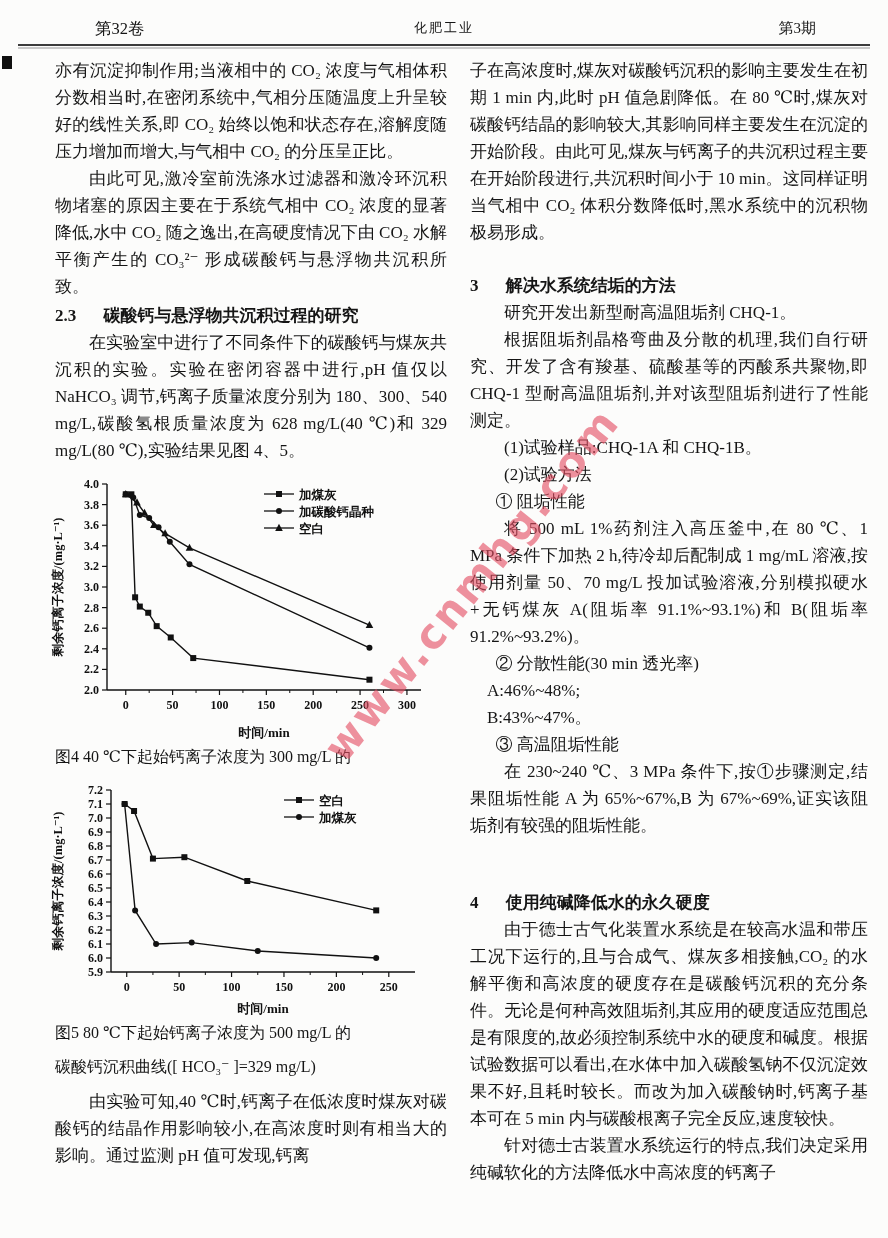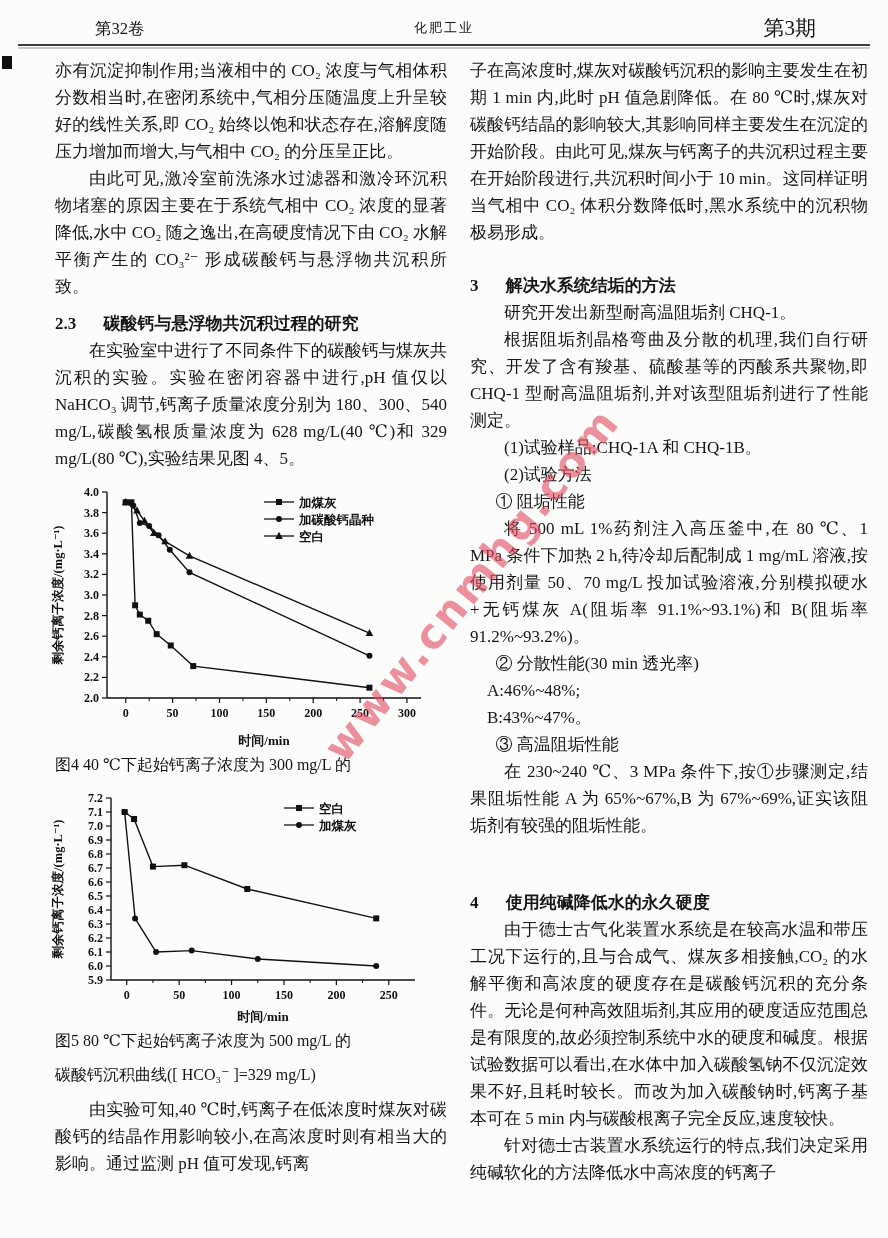--- a/index.html
+++ b/index.html
@@ -5,33 +5,33 @@
   html,body{margin:0;padding:0;}
   body{
     width:888px;height:1238px;position:relative;overflow:hidden;
     background:#fcfcfb;color:#151515;
     font-family:"Liberation Serif","DejaVu Serif",serif;
     font-size:17px;line-height:27px;
   }
   .header-bar{position:absolute;top:0;left:0;width:888px;height:36px;}
   .h-vol{position:absolute;left:95px;top:15px;font-size:16.5px;}
   .h-journal{position:absolute;left:50%;transform:translateX(-50%);top:14px;font-size:13px;letter-spacing:2px;}
-  .h-issue{position:absolute;right:72px;top:15px;font-size:21px;}
+  .h-issue{position:absolute;right:72px;top:15px;font-size:15px;}
   .header-rule{position:absolute;top:44px;left:18px;right:18px;height:2px;background:#3c3c3c;box-shadow:0 3px 0 #c9c9c9;}
   .scan-artifact{position:absolute;left:2px;top:56px;width:10px;height:13px;background:#101010;}
 
   .col{position:absolute;top:57px;text-align:justify;}
   .col-left{left:55px;width:392px;}
   .col-right{left:470px;width:398px;}
   p{margin:0;}
   .ind{text-indent:2em;}
   .noind{text-indent:0;}
   .ind15{text-indent:1.5em;}
   .ind1{text-indent:1em;}
-  .sec-head{font-weight:bold;margin-top:10px;}
+  .sec-head{font-weight:bold;margin-top:2px;}
   .sec-head .sec-num{margin-right:1.6em;}
   .gap26{margin-top:26px;}
   .gap50{margin-top:50px;}
 
   .figure{margin:6px 0 0 -6px;}
   .figure svg{display:block;}
   .caption{text-indent:0;font-size:16px;line-height:26px;margin:2px 0 8px 0;}
 
   .watermark{
     position:absolute;left:333px;top:742px;z-index:6;

